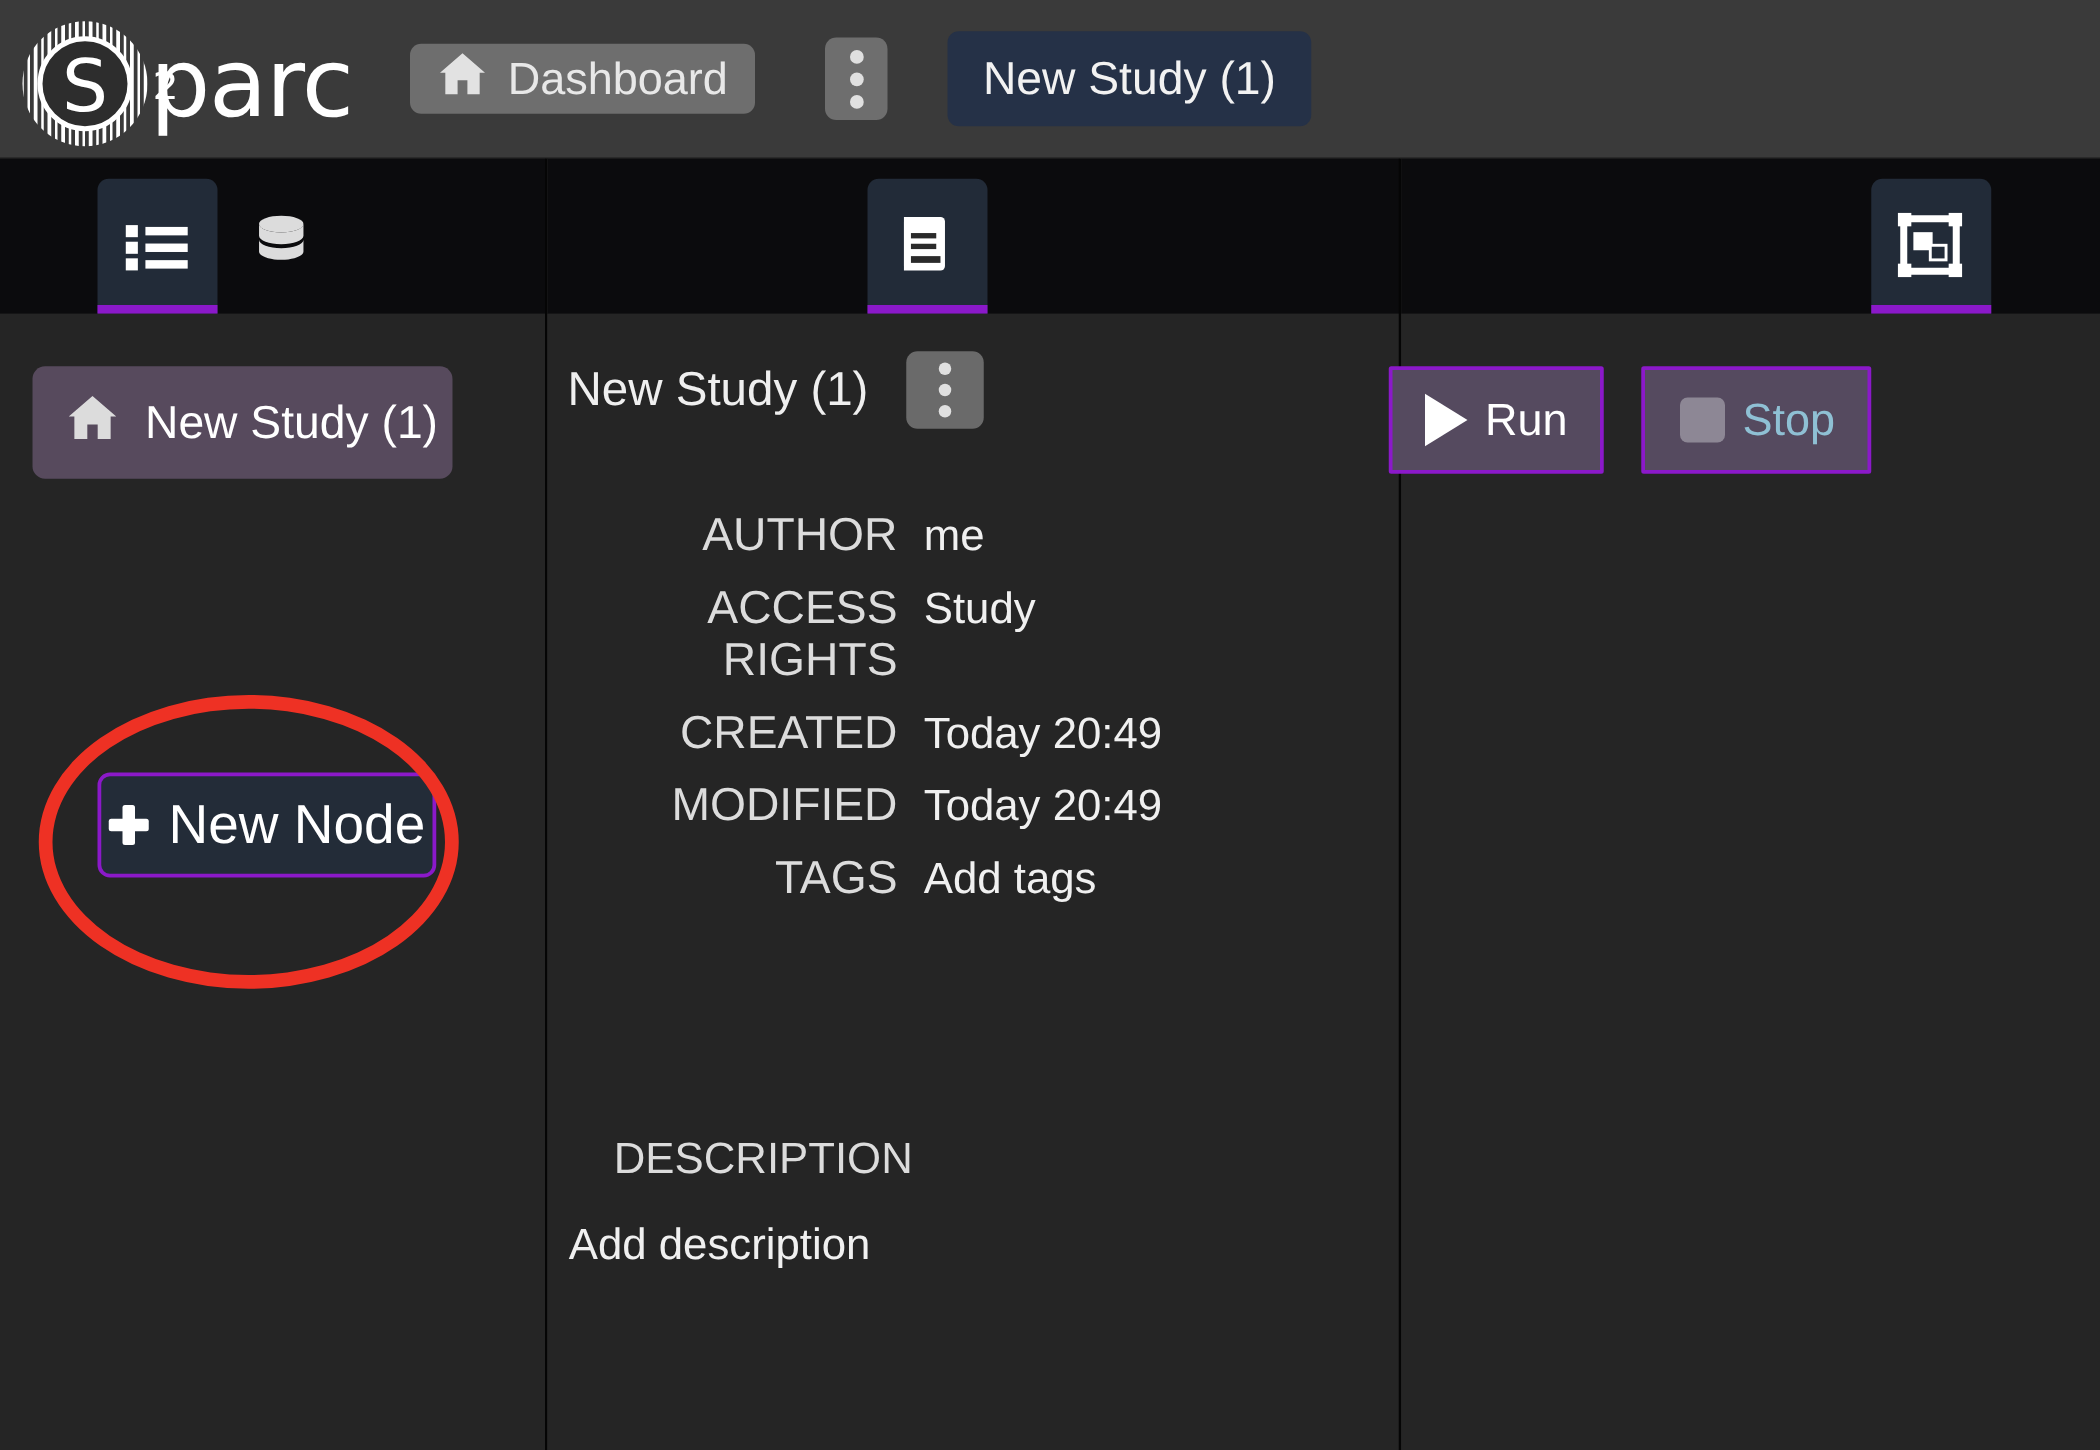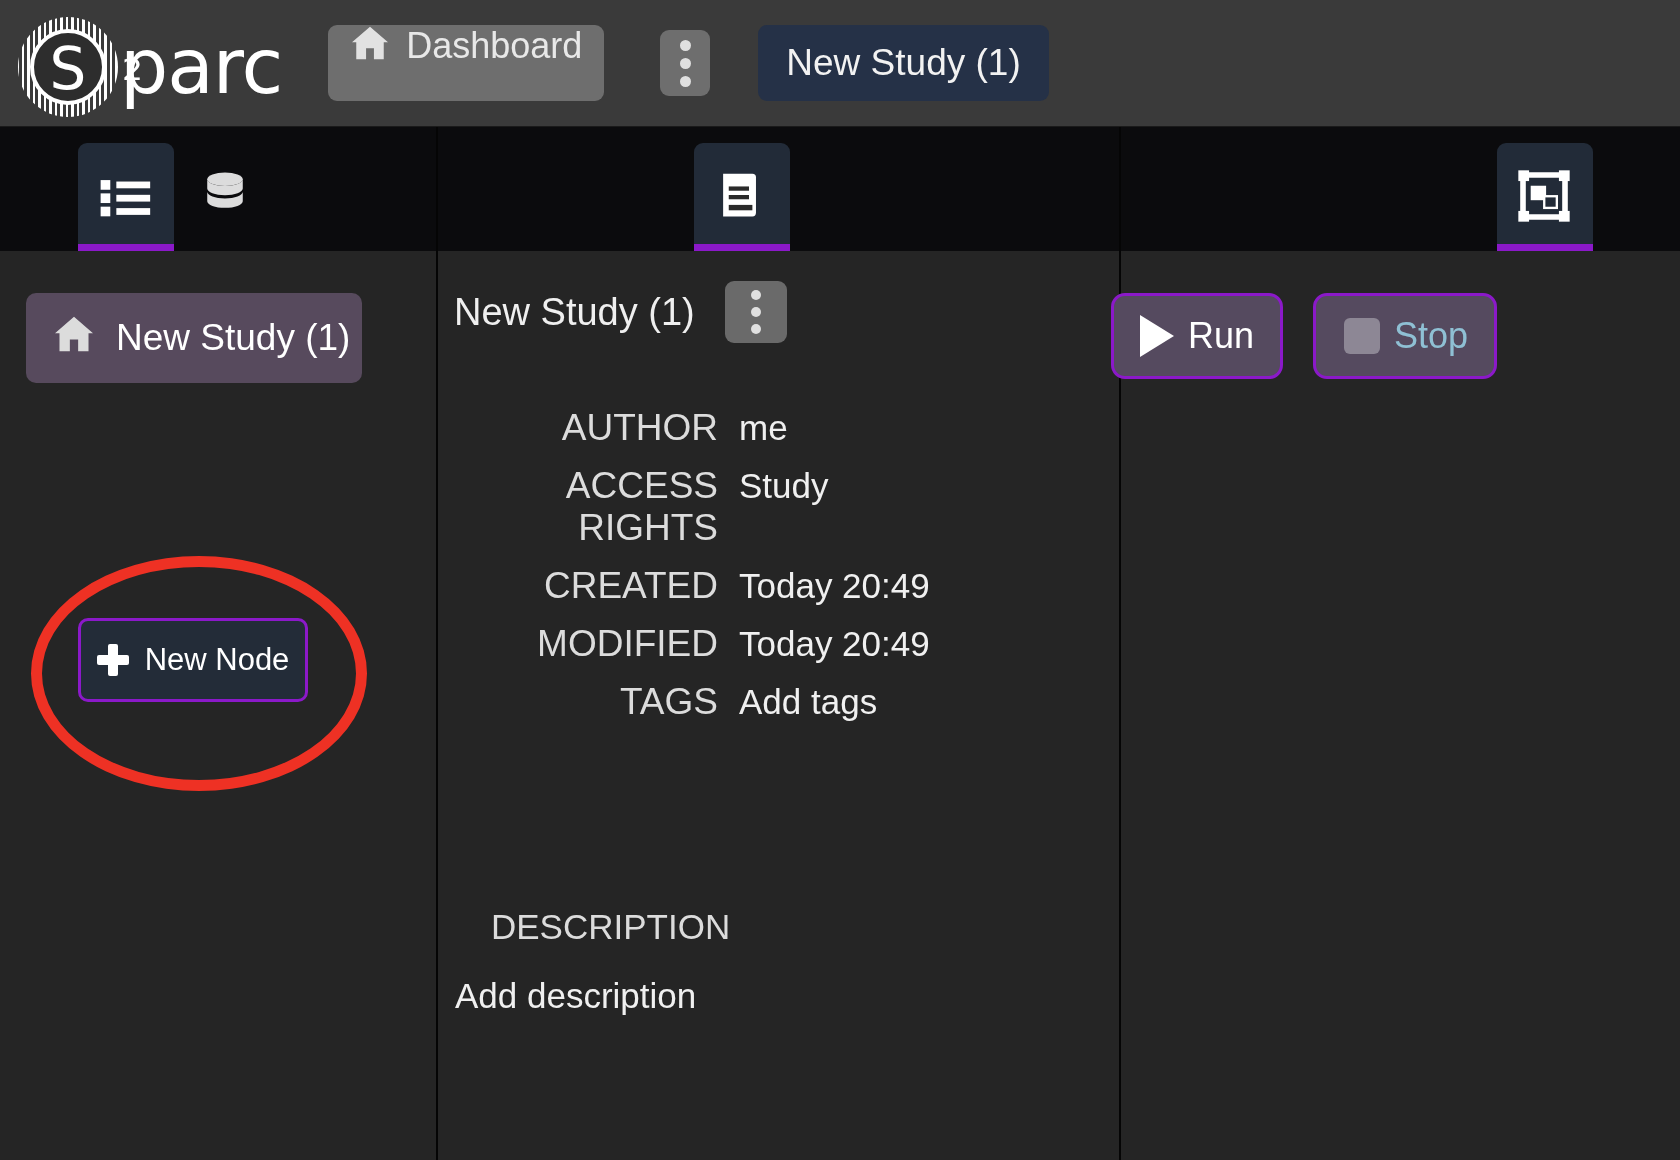--- a/index.html
+++ b/index.html
@@ -55,26 +55,26 @@
     position: absolute;
     left: 3px;
     top: 3px;
     color: #fff;
     font-size: 30px;
     font-family: "DejaVu Sans", sans-serif;
     transform: scaleX(1.1);
   }
 
   .nav-btn {
-    height: 76px;
+    height: 56px;
     border-radius: 9px;
     background: #6e6e6e;
     color: #e8e8e8;
     display: flex;
-    align-items: flex-start;
+    align-items: center;
     gap: 16px;
     padding: 0 22px;
     font-size: 36px;
     margin-left: 46px;
     cursor: pointer;
     box-sizing: border-box;
   }
   .nav-kebab {
     width: 50px;
     height: 66px;
@@ -191,31 +191,31 @@
     padding-left: 26px;
     box-sizing: border-box;
     color: #ffffff;
     font-size: 37px;
     cursor: pointer;
   }
   .newnode-btn {
     position: absolute;
     left: 78px;
     top: 367px;
-    width: 230px;
+    width: 271px;
     height: 84px;
     background: #232c38;
     border: 3px solid #8b19c9;
     border-radius: 10px;
     display: flex;
     align-items: center;
     justify-content: center;
     gap: 16px;
     color: #ffffff;
-    font-size: 31px;
+    font-size: 44px;
     box-sizing: border-box;
     cursor: pointer;
   }
   .plus-ico {
     position: relative;
     width: 32px; height: 32px; flex: none;
   }
   .plus-ico::before, .plus-ico::after {
     content: "";
     position: absolute;
@@ -317,21 +317,21 @@
   .runbar {
     position: absolute;
     left: 0; top: 0;
     display: flex;
     gap: 30px;
     padding-left: -10px;
   }
   .act-btn {
     height: 86px;
     border: 3px solid #8b19c9;
-    border-radius: 14px;
+    border-radius: 2px;
     background: #554a5f;
     display: flex;
     align-items: center;
     justify-content: center;
     gap: 14px;
     padding: 0 26px;
     font-size: 36px;
     box-sizing: border-box;
     cursor: pointer;
   }

